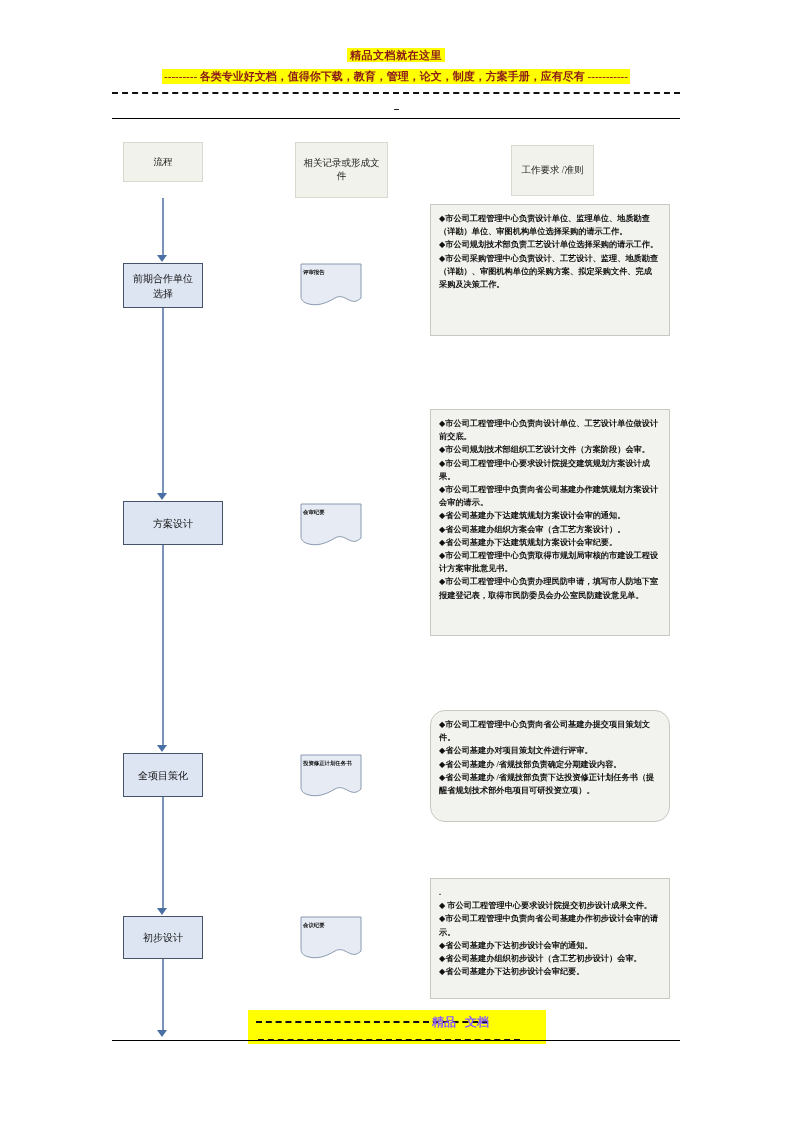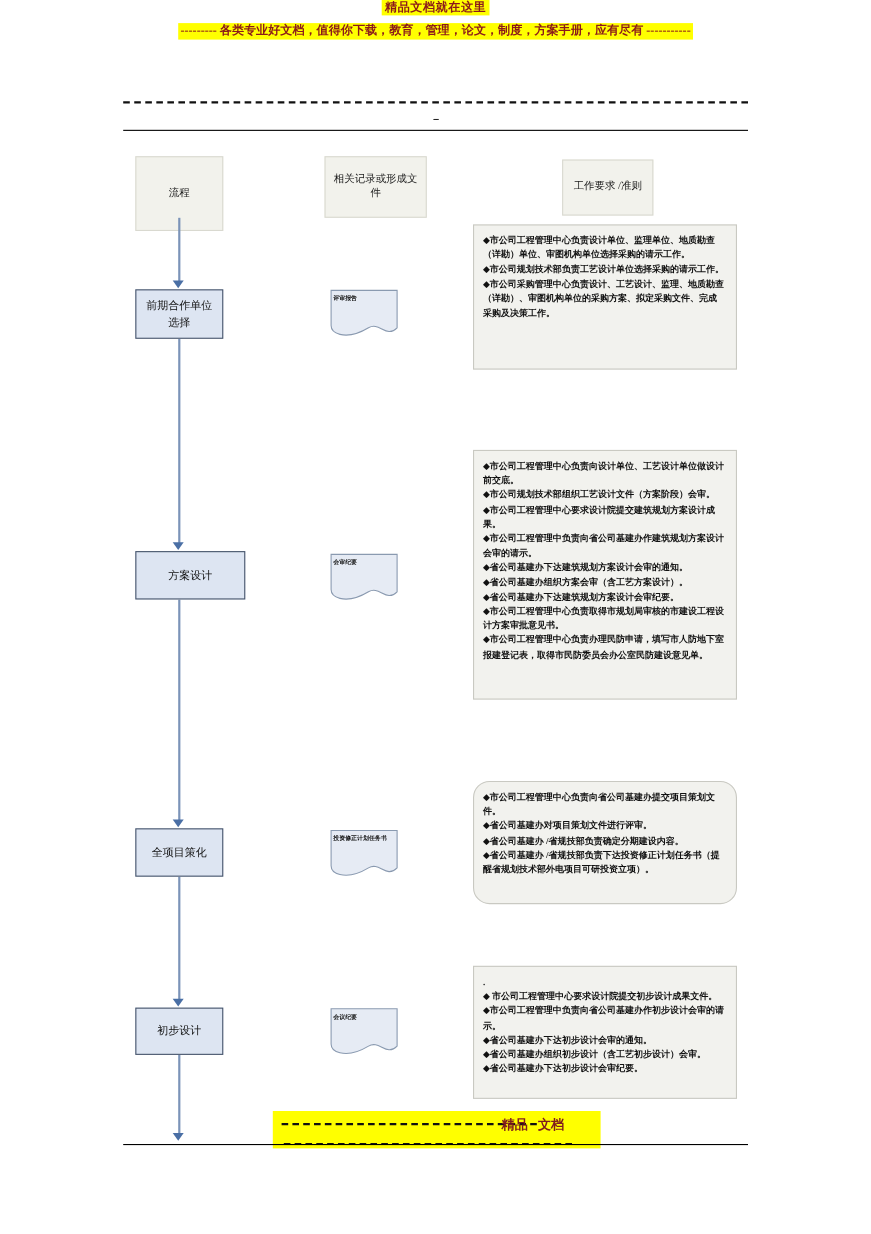--- a/index.html
+++ b/index.html
@@ -19,20 +19,21 @@
   
   #doc-header {
     position: absolute;
     left: 0; top: 0;
     width: 792px;
   }
   .hdr-title-line {
     text-align: center;
     font-size: 11px;
     line-height: 14px;
+    margin-top: 48px;
   }
   .hdr-title {
     background: #ffff00;
     color: #8b1a1a;
     font-weight: bold;
     padding: 1px 3px;
     letter-spacing: 0.5px;
   }
   .hdr-sub-line {
     margin-top: 4px;
@@ -101,25 +102,25 @@
   }
   .ftr-dash-2 {
     position: absolute;
     left: 258px;
     top: 33px;
     width: 262px;
     border-top: 2px dashed #111;
   }
   .ftr-text {
     position: absolute;
-    left: 456px;
+    left: 432px;
     top: 8px;
     font-size: 12px;
     line-height: 16px;
-    color: #7f1d1d;
+    color: #8b5cf6;
     font-weight: bold;
     white-space: pre;
   }
   .ftr-solid-rule {
     position: absolute;
     left: 112px;
     top: 1040px;
     width: 568px;
     border-top: 1.6px solid #000;
   }
@@ -140,21 +141,21 @@
     box-sizing: border-box;
     display: flex;
     align-items: center;
     justify-content: center;
     text-align: center;
     font-size: 9.5px;
     line-height: 13px;
     color: #1a1a1a;
     padding: 2px 6px;
   }
-  #col-head-process  { left: 123px; top: 142px; width: 80px;  height: 68px; }
+  #col-head-process  { left: 123px; top: 142px; width: 80px;  height: 40px; }
   #col-head-records  { left: 295px; top: 142px; width: 93px;  height: 56px; }
   #col-head-requirements { left: 511px; top: 145px; width: 83px; height: 51px; }
 
   .flow-box {
     position: absolute;
     background: #dde5f2;
     border: 1.5px solid #46546b;
     box-sizing: border-box;
     display: flex;
     align-items: center;

